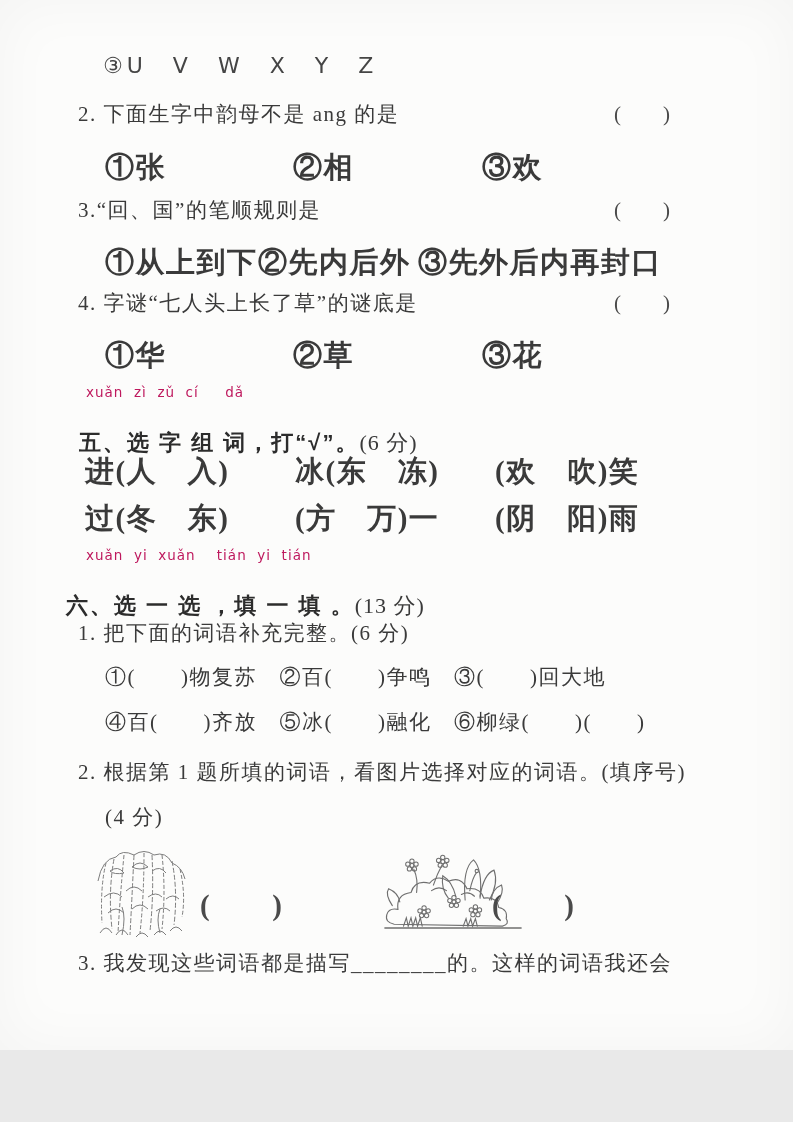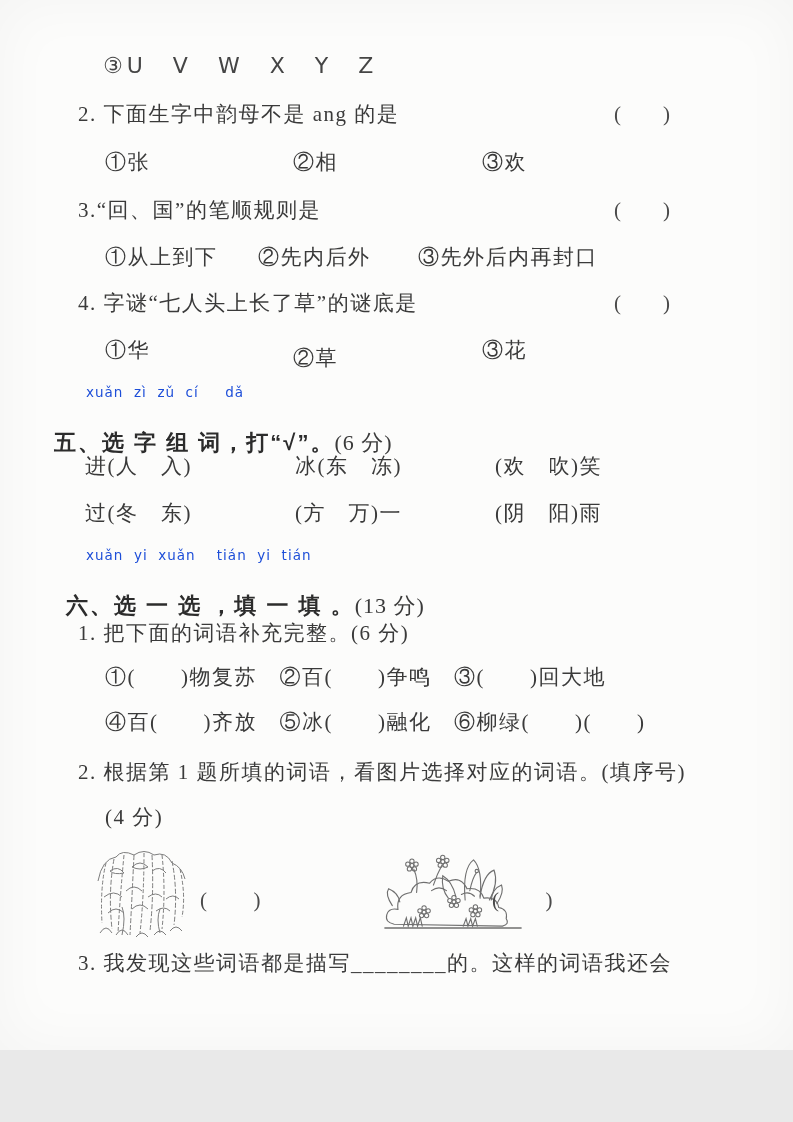--- a/index.html
+++ b/index.html
@@ -31,26 +31,26 @@
     display:flex;
     justify-content:space-between;
     width:592px;
     left:78px;
     font-size:21px;
     letter-spacing:1.5px;
     white-space:pre;
     text-align:right;
   }
   .bracket{letter-spacing:0;color:#4a4a4a;}
-  .opt{position:absolute;font-size:21px;letter-spacing:1.5px;white-space:pre;}
+  .opt{position:absolute;font-size:29px;letter-spacing:1.5px;white-space:pre;font-weight:bold;}
   .pinyin{
     position:absolute;
     font-family:"DejaVu Sans","Liberation Sans",sans-serif;
     font-size:13.5px;
-    color:#1d4ed8;
+    color:#be185d;
     letter-spacing:1px;
     white-space:pre;
   }
   .sec-title{
     position:absolute;
     font-size:22px;
     white-space:pre;
   }
   .sec-main{
     font-family:"Liberation Sans","DejaVu Sans",sans-serif;
@@ -97,25 +97,25 @@
   </div>
   <span class="opt" style="left:105px;top:243px;">①从上到下</span>
   <span class="opt" style="left:258px;top:243px;">②先内后外</span>
   <span class="opt" style="left:418px;top:243px;">③先外后内再封口</span>
 
   <div class="qline" style="top:289px;">
     <span>4. 字谜“七人头上长了草”的谜底是</span>
     <span class="bracket">(　　)</span>
   </div>
   <span class="opt" style="left:105px;top:336px;">①华</span>
-  <span class="opt" style="left:293px;top:344px;text-align:right;">②草</span>
+  <span class="opt" style="left:293px;top:336px;text-align:right;">②草</span>
   <span class="opt" style="left:482px;top:336px;">③花</span>
 
   <div class="pinyin" style="left:86px;top:384px;">xuǎn  zì  zǔ  cí     dǎ</div>
-  <div class="sec-title" style="left:32px;top:402px;">
+  <div class="sec-title" style="left:57px;top:402px;">
     <span class="sec-main">五、选 字 组 词，打“√”。</span><span class="sec-score">(6 分)</span>
   </div>
   <span class="opt" style="left:85px;top:452px;">进(人　入)</span>
   <span class="opt" style="left:295px;top:452px;">冰(东　冻)</span>
   <span class="opt" style="left:495px;top:452px;">(欢　吹)笑</span>
   <span class="opt" style="left:85px;top:499px;">过(冬　东)</span>
   <span class="opt" style="left:295px;top:499px;">(方　万)一</span>
   <span class="opt" style="left:495px;top:499px;text-align:right;">(阴　阳)雨</span>
 
   <div class="pinyin" style="left:86px;top:547px;">xuǎn  yi  xuǎn    tián  yi  tián</div>

